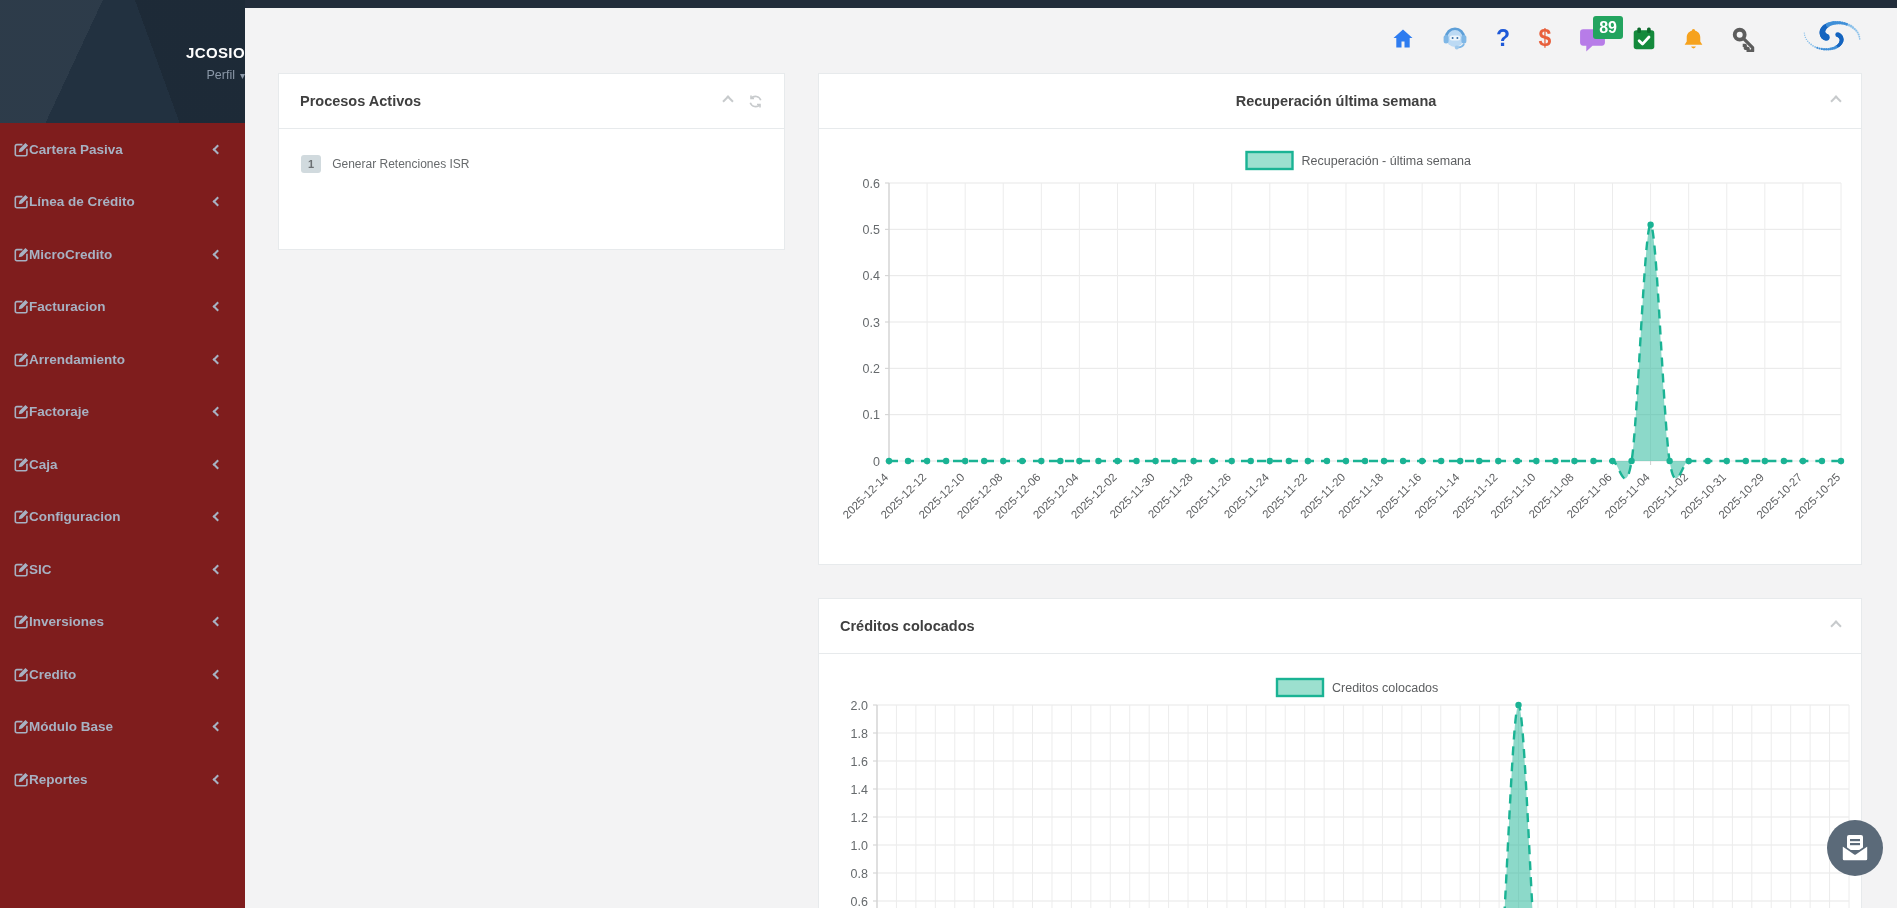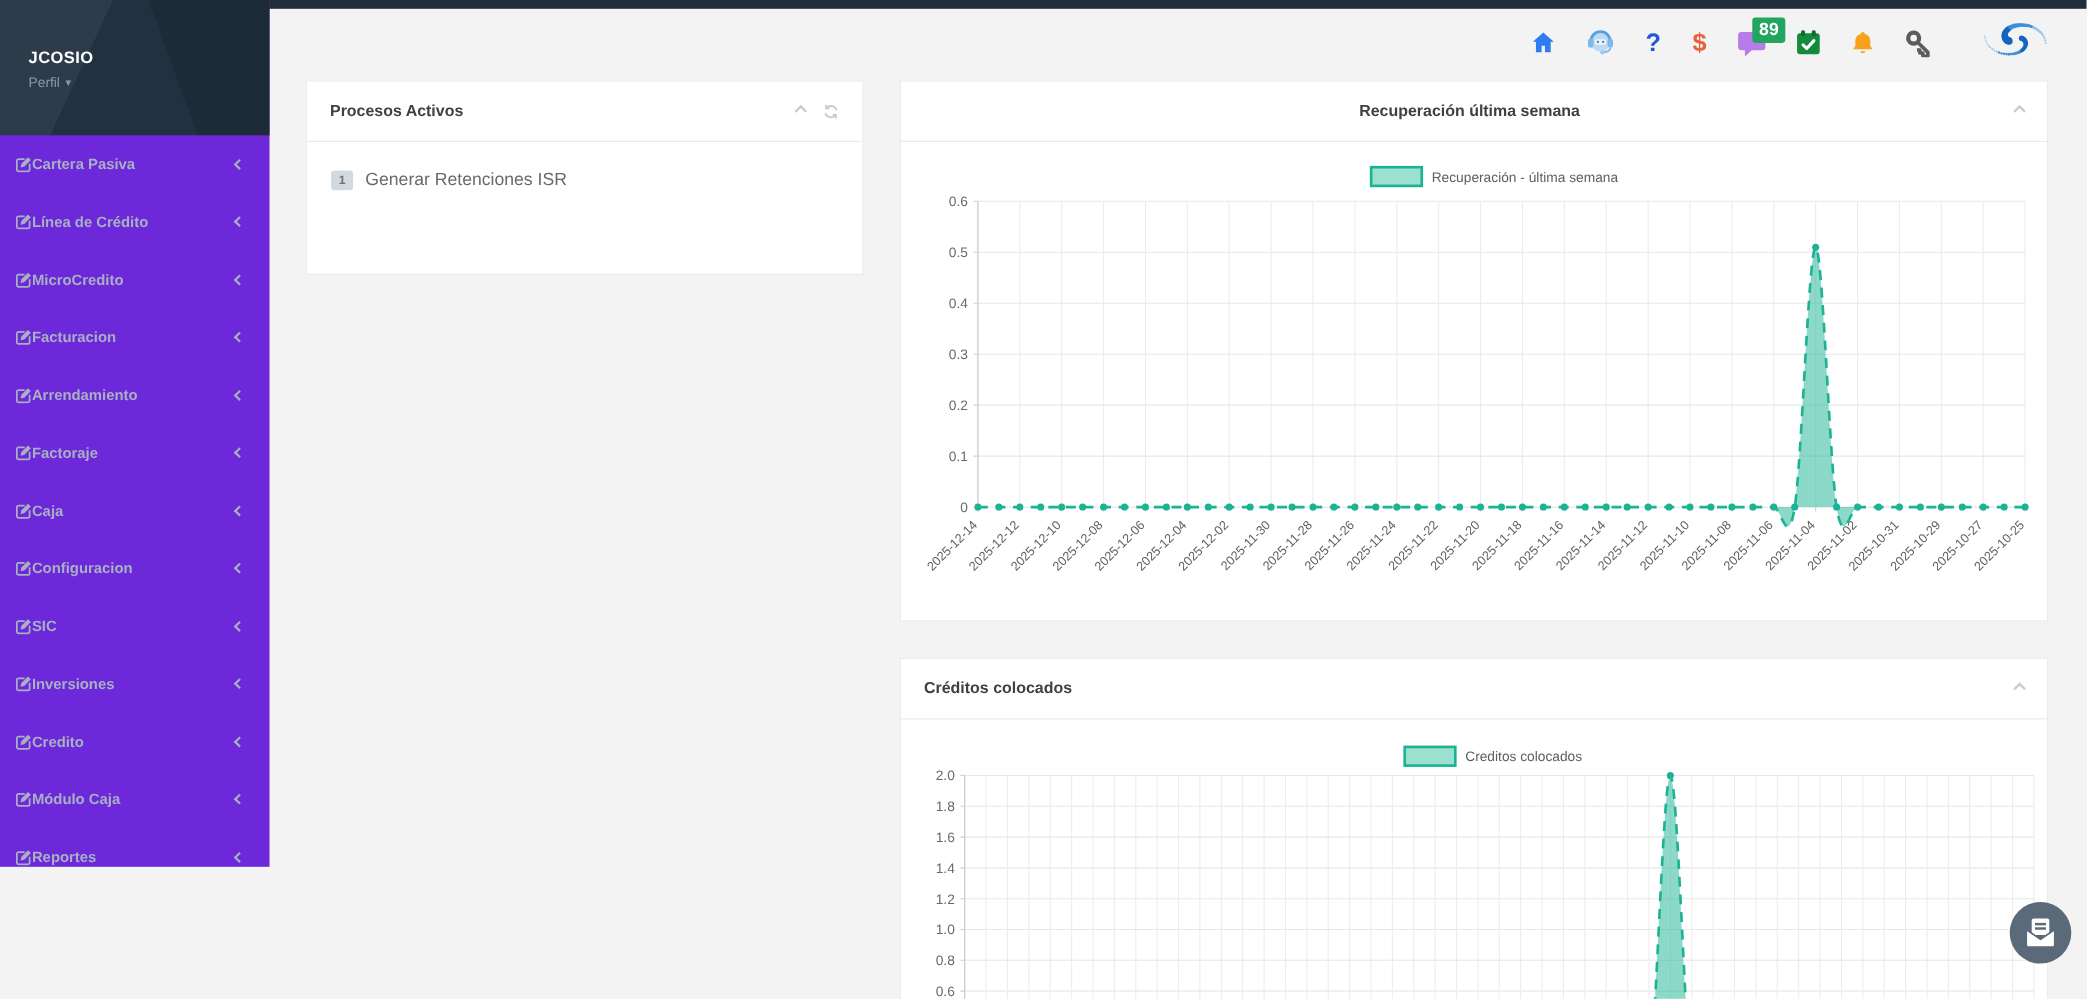--- a/index.html
+++ b/index.html
@@ -3,21 +3,21 @@
 <meta charset="utf-8">
 <style>
   * { box-sizing: border-box; margin: 0; padding: 0; }
   html,body { width:1897px; height:908px; overflow:hidden; }
   body { font-family:"Liberation Sans","DejaVu Sans",sans-serif; background:#f3f3f4; position:relative; }
 
   
   .top-strip { position:absolute; left:0; top:0; width:100%; height:8px; background:#222d3b; z-index:1; }
 
   
-  .sidebar { position:absolute; left:0; top:0; width:245px; height:788px; background:#6d28d9; z-index:5; }
+  .sidebar { position:absolute; left:0; top:0; width:245px; height:908px; background:#7f1d1d; z-index:5;text-align:right; }
   .sidebar-header { height:123px; padding:44px 0 0 26px; background:#223140;
      background-image:linear-gradient(115deg, rgba(255,255,255,.05) 0%, rgba(255,255,255,.05) 34%, transparent 34%),
                       linear-gradient(250deg, rgba(0,0,0,.14) 0%, rgba(0,0,0,.14) 38%, transparent 38%); }
   .user-name { color:#ffffff; font-size:15px; font-weight:bold; letter-spacing:.4px; }
   .profile-link { margin-top:7px; color:#8b98a8; font-size:12.5px; cursor:pointer; display:inline-flex; align-items:center; gap:5px; }
   .profile-caret { font-size:10px; color:#8b98a8; }
   .nav-list { list-style:none; }
   .nav-item { height:52.5px; display:flex; align-items:center; padding-left:14px; position:relative;
      color:#a7b1c2; font-size:13.5px; font-weight:600; cursor:pointer; }
   .nav-item svg { flex:0 0 auto; }
@@ -36,21 +36,21 @@
   .panel-head { height:55px; display:flex; align-items:center; padding:0 21px; border-bottom:1px solid #e7eaec; }
   .panel-title { font-size:14.5px; font-weight:600; color:#404040; flex:1; }
   .panel-tools { display:flex; align-items:center; gap:16px; }
   .chev-up { width:8px; height:8px; border-top:2px solid #c7cacc; border-left:2px solid #c7cacc; transform:rotate(45deg); cursor:pointer; }
   .tool-refresh { cursor:pointer; display:flex; }
 
   #panel-procesos { left:278px; top:73px; width:507px; height:177px; }
   .proc-body { padding:26px 22px; }
   .proc-item { display:flex; align-items:center; gap:11px; }
   .proc-num { background:#d1dade; color:#6b6f72; font-size:11px; font-weight:bold; border-radius:3px; padding:3px 7px; }
-  .proc-label { color:#676a6c; font-size:16px; }
+  .proc-label { color:#676a6c; font-size:12px; }
 
   #panel-chart1 { left:818px; top:73px; width:1044px; height:492px;text-align:center; }
   #panel-chart2 { left:818px; top:598px; width:1044px; height:500px; }
   .chart-body { padding:0; }
   .chart-body svg { display:block; }
 
   
   .float-btn { position:absolute; left:1827px; top:820px; width:56px; height:56px; border-radius:50%;
      background:#5b6a79; border:none; display:flex; align-items:center; justify-content:center; cursor:pointer; z-index:9; }
 </style>
@@ -154,21 +154,21 @@
           <path d="M12.2 1 15 3.8 8.6 10.2 5 11l.8-3.6z" fill="#a7b1c2"></path>
         </svg>
         <span>Credito</span>
         <span class="chev-left"></span>
       </li>
       <li class="nav-item">
         <svg width="15" height="15" viewBox="0 0 16 16">
           <path d="M13.8 7.2V13a1.6 1.6 0 0 1-1.6 1.6H3A1.6 1.6 0 0 1 1.4 13V4.4A1.6 1.6 0 0 1 3 2.8h6" fill="none" stroke="#a7b1c2" stroke-width="1.7"></path>
           <path d="M12.2 1 15 3.8 8.6 10.2 5 11l.8-3.6z" fill="#a7b1c2"></path>
         </svg>
-        <span>Módulo Caja</span>
+        <span>Módulo Base</span>
         <span class="chev-left"></span>
       </li>
       <li class="nav-item">
         <svg width="15" height="15" viewBox="0 0 16 16">
           <path d="M13.8 7.2V13a1.6 1.6 0 0 1-1.6 1.6H3A1.6 1.6 0 0 1 1.4 13V4.4A1.6 1.6 0 0 1 3 2.8h6" fill="none" stroke="#a7b1c2" stroke-width="1.7"></path>
           <path d="M12.2 1 15 3.8 8.6 10.2 5 11l.8-3.6z" fill="#a7b1c2"></path>
         </svg>
         <span>Reportes</span>
         <span class="chev-left"></span>
       </li>

